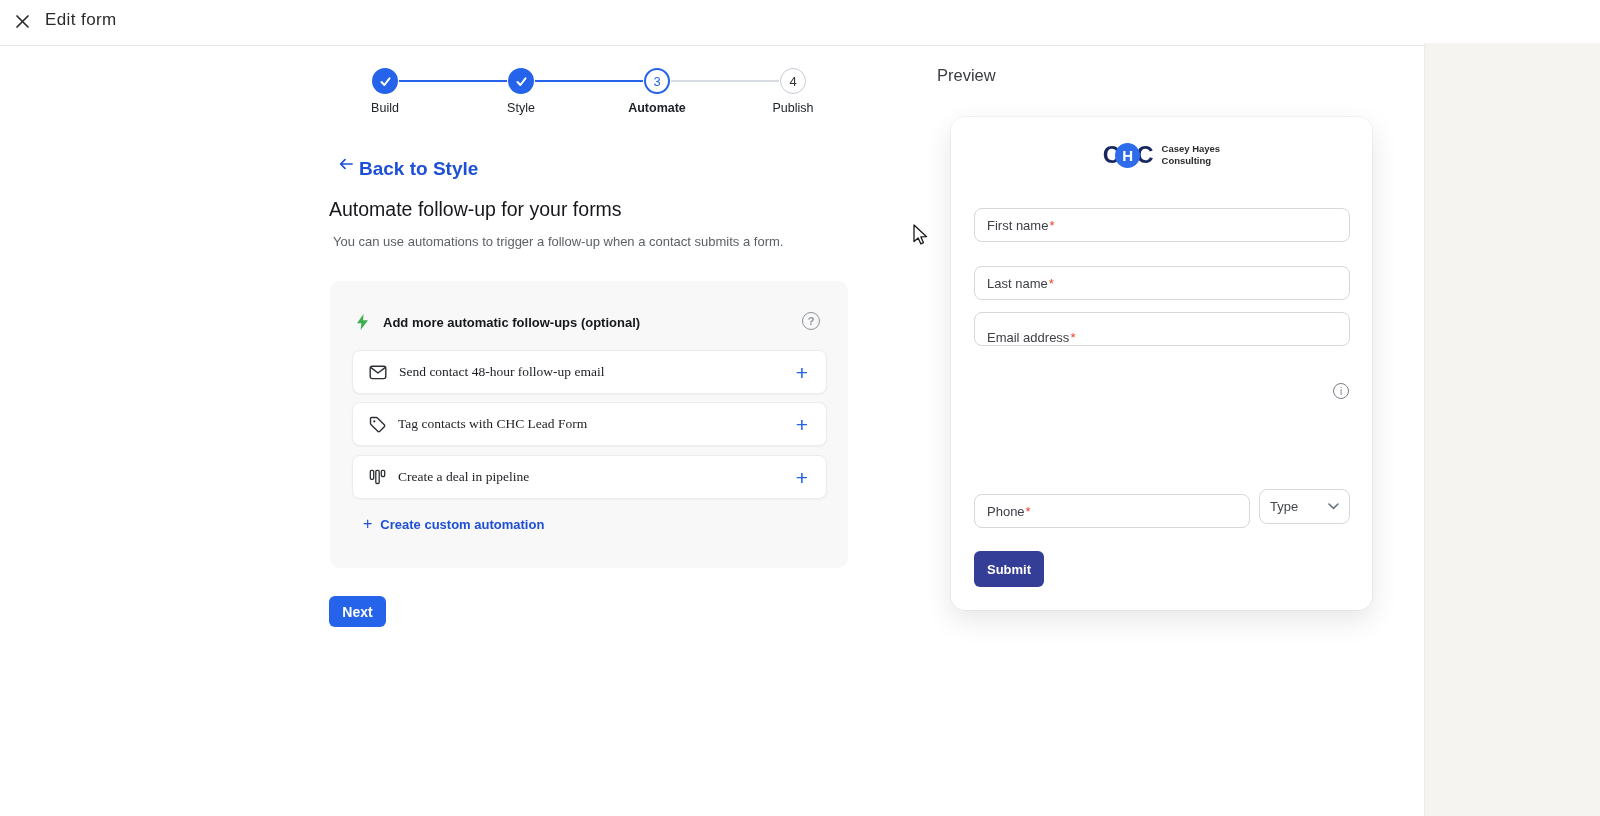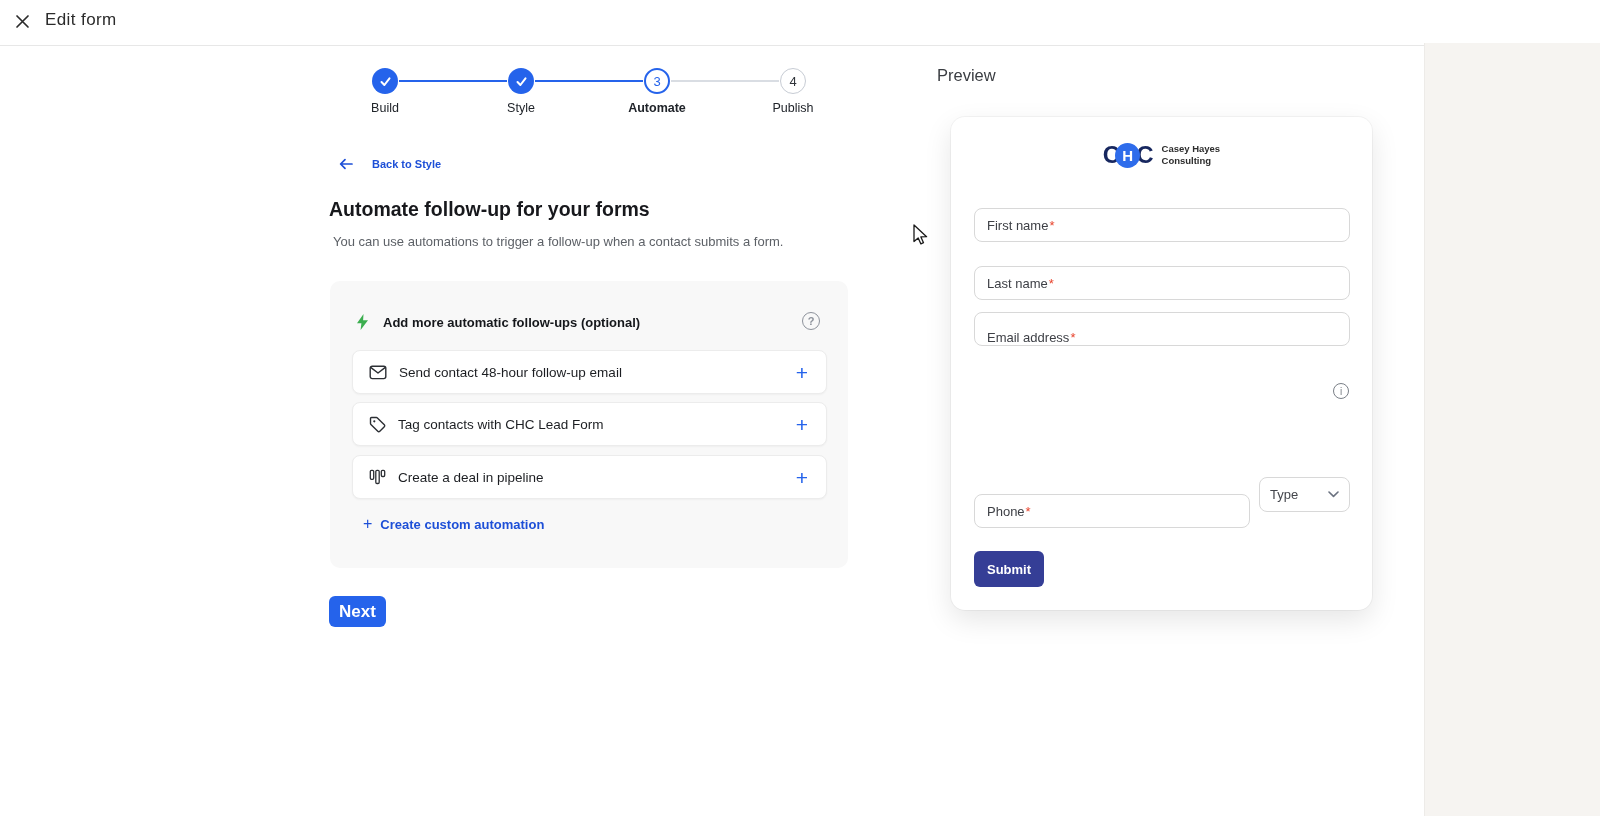--- a/index.html
+++ b/index.html
@@ -26,59 +26,59 @@
   .step-circle { width:26px; height:26px; border-radius:50%; margin:0 auto; display:flex; align-items:center; justify-content:center; font-size:13px; }
   .step-circle.done { background:#2563eb; }
   .step-circle.current { background:#fff; border:2px solid #2563eb; color:#2563eb; }
   .step-circle.todo { background:#fff; border:1.5px solid #c7ccd4; color:#30343a; }
   .step-label { margin-top:7px; font-size:12.5px; color:#20242a; }
   .step.is-current .step-label { font-weight:bold; }
   .connector { position:absolute; top:80px; height:2px; width:108px; background:#d9dde3; }
   .connector.done { background:#2563eb; }
 
   
-  .back-link { position:absolute; left:339px; top:158px; display:flex; align-items:flex-start; gap:19px; color:#1d4fd7; font-size:11px; font-weight:bold; cursor:pointer; text-decoration:none; }
-  .page-heading { position:absolute; left:329px; top:198px; font-size:19.5px; font-weight:700; color:#17181c; }
+  .back-link { position:absolute; left:339px; top:158px; display:flex; align-items:flex-start; gap:6px; color:#1d4fd7; font-size:19px; font-weight:bold; cursor:pointer; text-decoration:none; }
+  .page-heading { position:absolute; left:329px; top:198px; font-size:19.5px; font-weight:400; color:#17181c; }
   .page-sub { position:absolute; left:329px; top:230px; font-size:13px; color:#5d6167; }
 
   .auto-card { position:absolute; left:330px; top:281px; width:518px; height:287px; background:#f8f8f8; border-radius:10px; }
   .auto-card-head { position:absolute; left:25px; top:32px; display:flex; align-items:center; gap:13px; }
   .auto-card-head .head-label { font-size:13px; font-weight:bold; color:#15171b; }
   .help-icon { position:absolute; right:28px; top:31px; width:18px; height:18px; border:1.5px solid #8d929b; border-radius:50%; color:#8d929b; font-size:11px; font-weight:bold; display:flex; align-items:center; justify-content:center; cursor:pointer; background:none; padding:0; }
 
   .auto-row { position:absolute; left:22px; width:475px; height:44px; background:#fff; border:1px solid #ececec; border-radius:8px; box-shadow:0 1px 2px rgba(0,0,0,.04); display:flex; align-items:center; padding:0 16px; cursor:pointer; }
   .auto-row .row-icon { margin-right:12px; display:flex; align-items:center; }
-  .auto-row .row-label { flex:1; font-size:13.5px; color:#1c1e22; }
+  .auto-row .row-label { flex:1; font-size:13.5px; color:#1c1e22;font-family:Liberation Serif, serif; }
   .auto-row .row-plus { color:#2563eb; font-size:21px; line-height:1; border:none; background:none; cursor:pointer; padding:0 2px; }
 
   .custom-link { position:absolute; left:33px; top:234px; display:flex; align-items:center; gap:8px; color:#1d4fd7; font-size:13px; font-weight:bold; cursor:pointer; text-decoration:none; }
   .custom-link .plus-glyph { font-size:16px; font-weight:normal; }
 
-  .next-btn { position:absolute; left:329px; top:596px; width:57px; height:31px; background:#2563eb; border:none; border-radius:6px; color:#fff; font-size:17px; font-weight:bold; cursor:pointer; }
+  .next-btn { position:absolute; left:329px; top:596px; width:57px; height:31px; background:#2563eb; border:none; border-radius:6px; color:#fff; font-size:14px; font-weight:bold; cursor:pointer; }
 
   
   .preview-title { position:absolute; left:937px; top:66px; font-size:16.5px; color:#3a3d42; }
   .preview-card { position:absolute; left:951px; top:117px; width:421px; height:493px; background:#fff; border-radius:14px; box-shadow:0 10px 28px rgba(0,0,0,.10), 0 0 0 1px rgba(0,0,0,.04); }
 
   .brand { position:absolute; left:0; right:0; top:24px; display:flex; align-items:center; justify-content:center; gap:9px; }
   .brand-logo { display:flex; align-items:center; font-weight:bold; font-size:24px; color:#17275f; letter-spacing:-1px; }
   .brand-logo .logo-h { width:25px; height:25px; border-radius:50%; background:#2e6ceb; color:#fff; display:flex; align-items:center; justify-content:center; font-size:15px; margin:0 -4px; position:relative; z-index:1; letter-spacing:0; }
   .brand-text { font-size:9.5px; font-weight:bold; color:#2c2c2c; line-height:1.25; text-align:left; }
 
   .pv-field { position:absolute; left:23px; width:376px; height:34px; background:#fff; border:1px solid #d8d8d8; border-radius:8px; display:flex; align-items:center; padding:0 12px; font-size:13px; color:#3e4046; cursor:text; }
   .pv-field.f1 { top:91px; }
   .pv-field.f2 { top:149px; }
   .pv-field.f3 { top:195px;align-items:flex-end; }
   .req { color:#e8432c; margin-left:1px; }
 
   .pv-note { position:absolute; left:23px; top:262px; width:348px; height:91px; background:#fff; border:1px solid #d8d8d8; border-radius:8px; padding:10px 12px; font-size:13px; color:#5a5c61; cursor:text; }
   .info-icon { position:absolute; left:382px; top:266px; width:16px; height:16px; border:1.3px solid #7a7f87; border-radius:50%; color:#7a7f87; font-size:10px; display:flex; align-items:center; justify-content:center; cursor:pointer; background:none; padding:0; }
 
   .pv-phone { position:absolute; left:23px; top:377px; width:276px; height:34px; background:#fff; border:1px solid #d8d8d8; border-radius:8px; display:flex; align-items:center; padding:0 12px; font-size:13px; color:#3e4046; cursor:text; }
-  .pv-type { position:absolute; left:308px; top:360px; width:91px; height:35px; background:#fff; border:1px solid #d8d8d8; border-radius:8px; display:flex; align-items:center; justify-content:space-between; padding:0 10px; font-size:13px; color:#44464c; cursor:pointer; }
+  .pv-type { position:absolute; left:308px; top:372px; width:91px; height:35px; background:#fff; border:1px solid #d8d8d8; border-radius:8px; display:flex; align-items:center; justify-content:space-between; padding:0 10px; font-size:13px; color:#44464c; cursor:pointer; }
 
   .submit-btn { position:absolute; left:23px; top:434px; width:70px; height:36px; background:#353e96; border:none; border-radius:6px; color:#fff; font-size:13px; font-weight:bold; cursor:pointer; }
 
   
   .cursor { position:absolute; left:912px; top:224px; pointer-events:none; }
 </style>
 </head>
 <body>
 
 <div class="screen">

